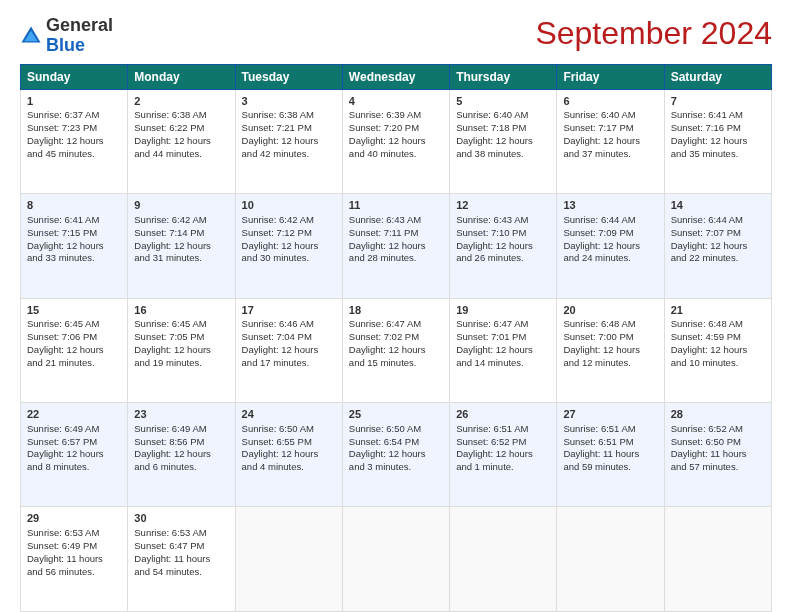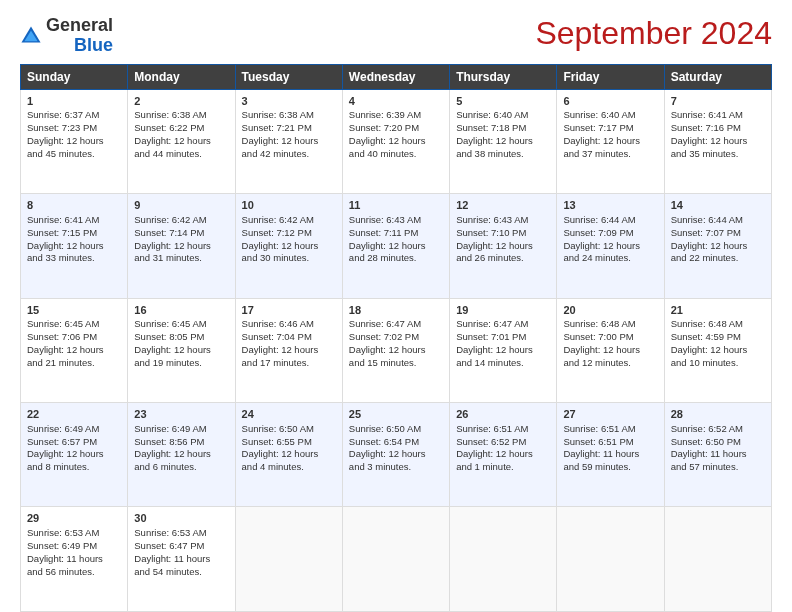--- a/index.html
+++ b/index.html
@@ -27,21 +27,21 @@
       display: flex;
       align-items: center;
       gap: 4px;
     }
     .logo-text {
       font-size: 18px;
       font-weight: bold;
       line-height: 1.1;
     }
     .logo-general { color: #333; }
-    .logo-blue { color: #1565c0; margin-left: 28px; }
+    .logo-blue { color: #1565c0; }
     .logo-icon {
       width: 22px;
       height: 22px;
     }
     .title-block {
       text-align: right;
     }
     .month-title {
       font-size: 32px;
       font-weight: normal;
@@ -51,21 +51,21 @@
     .location {
       font-size: 13px;
       color: #555;
     }
     .calendar-table {
       width: 100%;
       border-collapse: collapse;
       flex: 1;
     }
     .calendar-table th {
-      background: #404040;
+      background: #0f766e;
       color: #fff;
       font-size: 12px;
       font-weight: bold;
       padding: 5px 6px;
       text-align: left;
       border: 1px solid #1255a0;
     }
     .calendar-table td {
       vertical-align: top;
       padding: 4px 6px;
@@ -137,21 +137,21 @@
           <td><span class="day-number">8</span><span>Sunrise: 6:41 AM</span><br><span>Sunset: 7:15 PM</span><br><span>Daylight: 12 hours and 33 minutes.</span></td>
           <td><span class="day-number">9</span><span>Sunrise: 6:42 AM</span><br><span>Sunset: 7:14 PM</span><br><span>Daylight: 12 hours and 31 minutes.</span></td>
           <td><span class="day-number">10</span><span>Sunrise: 6:42 AM</span><br><span>Sunset: 7:12 PM</span><br><span>Daylight: 12 hours and 30 minutes.</span></td>
           <td><span class="day-number">11</span><span>Sunrise: 6:43 AM</span><br><span>Sunset: 7:11 PM</span><br><span>Daylight: 12 hours and 28 minutes.</span></td>
           <td><span class="day-number">12</span><span>Sunrise: 6:43 AM</span><br><span>Sunset: 7:10 PM</span><br><span>Daylight: 12 hours and 26 minutes.</span></td>
           <td><span class="day-number">13</span><span>Sunrise: 6:44 AM</span><br><span>Sunset: 7:09 PM</span><br><span>Daylight: 12 hours and 24 minutes.</span></td>
           <td><span class="day-number">14</span><span>Sunrise: 6:44 AM</span><br><span>Sunset: 7:07 PM</span><br><span>Daylight: 12 hours and 22 minutes.</span></td>
         </tr>
         <tr>
           <td><span class="day-number">15</span><span>Sunrise: 6:45 AM</span><br><span>Sunset: 7:06 PM</span><br><span>Daylight: 12 hours and 21 minutes.</span></td>
-          <td><span class="day-number">16</span><span>Sunrise: 6:45 AM</span><br><span>Sunset: 8:05 PM</span><br><span>Daylight: 12 hours and 19 minutes.</span></td>
+          <td><span class="day-number">16</span><span>Sunrise: 6:45 AM</span><br><span>Sunset: 7:05 PM</span><br><span>Daylight: 12 hours and 19 minutes.</span></td>
           <td><span class="day-number">17</span><span>Sunrise: 6:46 AM</span><br><span>Sunset: 7:04 PM</span><br><span>Daylight: 12 hours and 17 minutes.</span></td>
           <td><span class="day-number">18</span><span>Sunrise: 6:47 AM</span><br><span>Sunset: 7:02 PM</span><br><span>Daylight: 12 hours and 15 minutes.</span></td>
           <td><span class="day-number">19</span><span>Sunrise: 6:47 AM</span><br><span>Sunset: 7:01 PM</span><br><span>Daylight: 12 hours and 14 minutes.</span></td>
           <td><span class="day-number">20</span><span>Sunrise: 6:48 AM</span><br><span>Sunset: 7:00 PM</span><br><span>Daylight: 12 hours and 12 minutes.</span></td>
           <td><span class="day-number">21</span><span>Sunrise: 6:48 AM</span><br><span>Sunset: 4:59 PM</span><br><span>Daylight: 12 hours and 10 minutes.</span></td>
         </tr>
         <tr>
           <td><span class="day-number">22</span><span>Sunrise: 6:49 AM</span><br><span>Sunset: 6:57 PM</span><br><span>Daylight: 12 hours and 8 minutes.</span></td>
           <td><span class="day-number">23</span><span>Sunrise: 6:49 AM</span><br><span>Sunset: 8:56 PM</span><br><span>Daylight: 12 hours and 6 minutes.</span></td>
           <td><span class="day-number">24</span><span>Sunrise: 6:50 AM</span><br><span>Sunset: 6:55 PM</span><br><span>Daylight: 12 hours and 4 minutes.</span></td>

